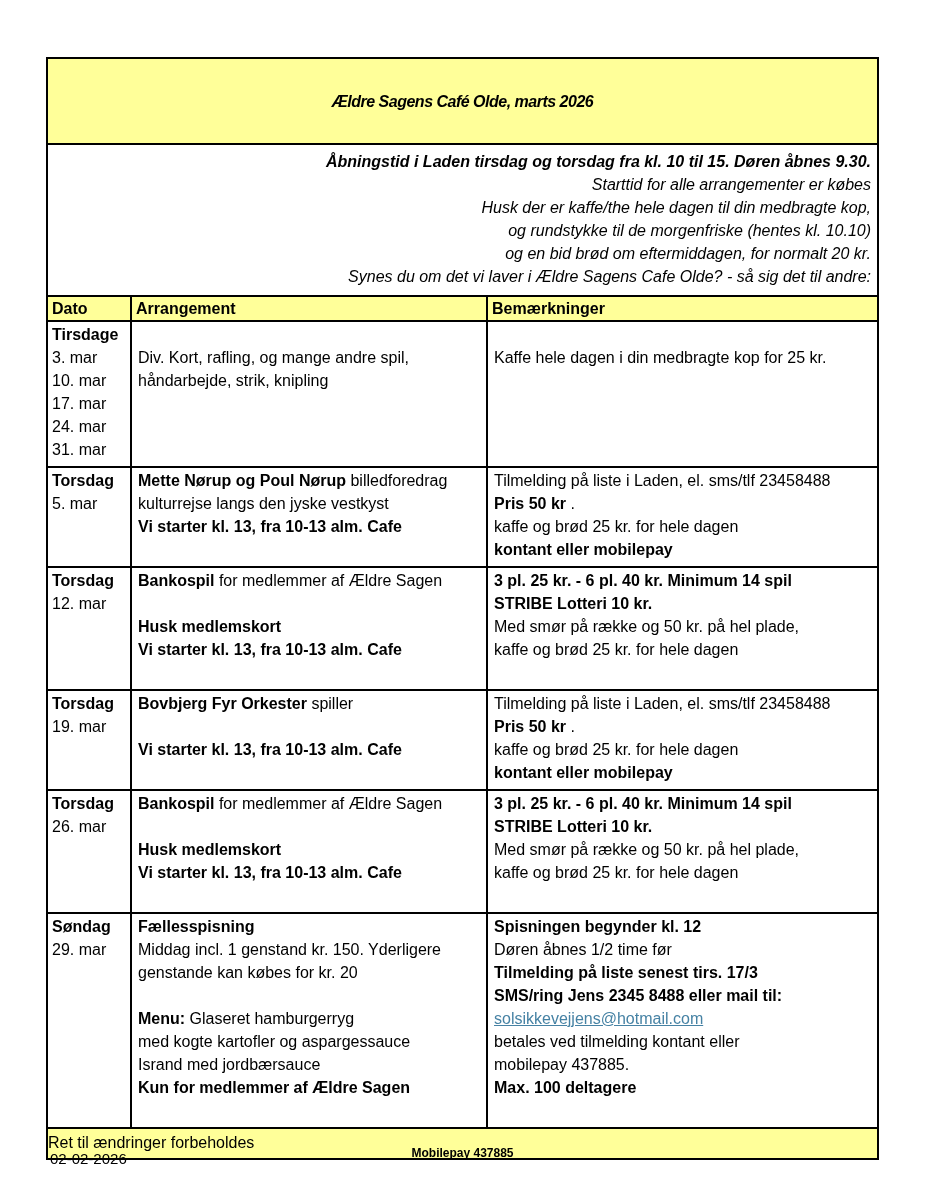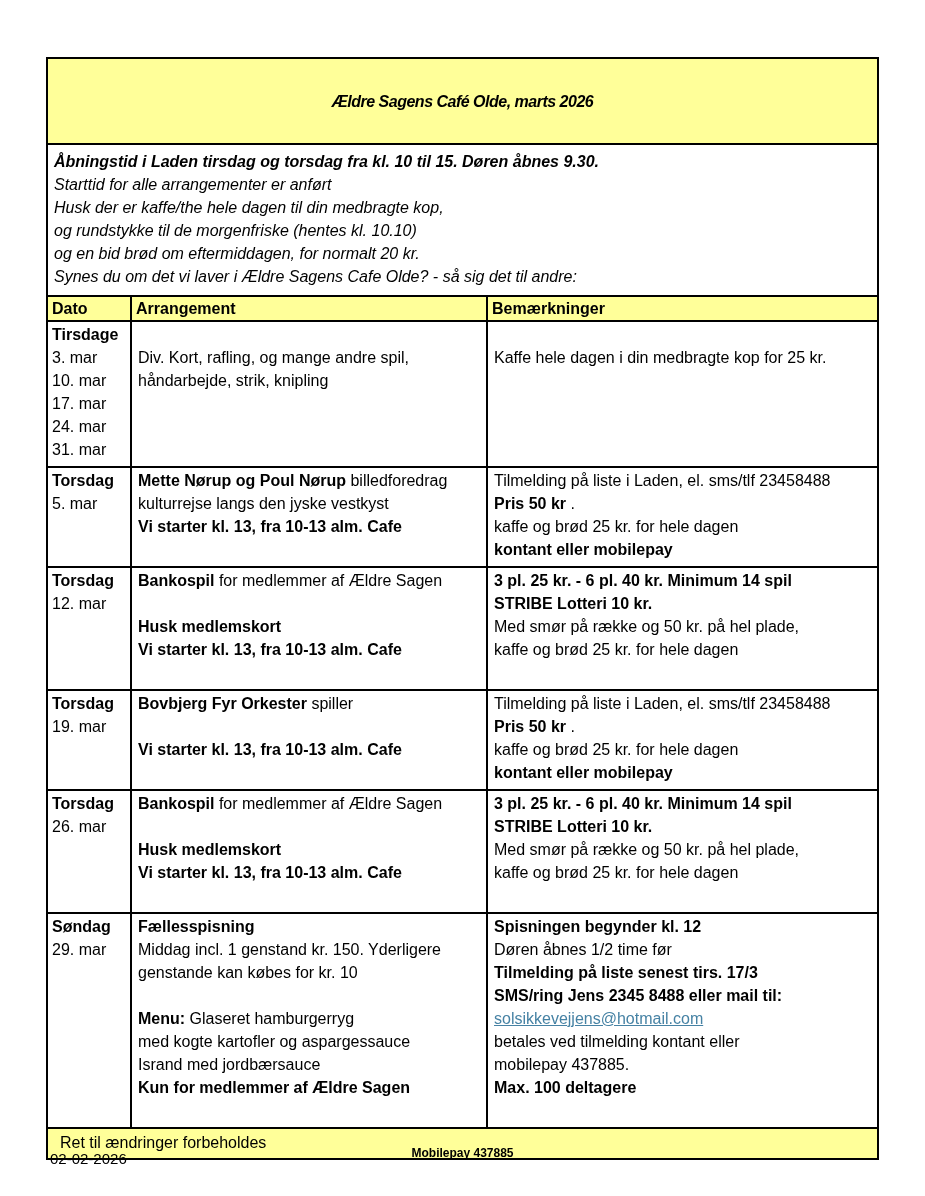--- a/index.html
+++ b/index.html
@@ -37,21 +37,21 @@
     background:var(--hl);
     height:86px;
     text-align:center;
     vertical-align:middle !important;
     font-size:37px;
     font-weight:bold;
     font-style:italic;
     letter-spacing:-0.5px;
   }
   .intro-cell {
-    text-align:left;
+    text-align:right;
     font-style:italic;
     padding:5px 6px 7px;
     line-height:23.5px;
   }
   th.col-head {
     background:var(--hl);
     text-align:left;
     font-size:15.5px;
     font-weight:bold;
     padding:0 4px;
@@ -63,21 +63,21 @@
     text-align:left;
     padding:1px 3px 5px 4px;
     border-radius:14px;
   }
   td.cell-arrangement, td.cell-remarks {
     padding:1px 6px 5px;
   }
   .note-cell {
     background:var(--hl);
     font-size:13px;
-    padding:2px 12px 4px;
+    padding:2px 0 4px;
     line-height:15px;
     vertical-align:middle;
     margin-top:40px;
   }
   .line { min-height:23px; }
   .line span.b { font-weight:bold; }
   .line span.i { }
   .line span.link {
     color:var(--link);
     text-decoration:underline;
@@ -111,21 +111,21 @@
         <col style="width:356px">
         <col style="width:391px">
       </colgroup>
       <thead>
         <tr>
           <td class="title-cell" colspan="3">Ældre Sagens Café Olde, marts 2026</td>
         </tr>
         <tr>
           <td class="intro-cell" colspan="3">
               <div class="line"><span class="b">Åbningstid i Laden tirsdag og torsdag fra kl. 10 til 15. Døren åbnes 9.30.</span></div>
-              <div class="line"><span>Starttid for alle arrangementer er anført</span></div>
+              <div class="line"><span>Starttid for alle arrangementer er købes</span></div>
               <div class="line"><span>Husk der er kaffe/the hele dagen til din medbragte kop,</span></div>
               <div class="line"><span>og rundstykke til de morgenfriske (hentes kl. 10.10)</span></div>
               <div class="line"><span>og en bid brød om eftermiddagen, for normalt 20 kr.</span></div>
               <div class="line"><span>Synes du om det vi laver i Ældre Sagens Cafe Olde? - så sig det til andre:</span></div>
             </td>
         </tr>
         <tr>
           <th class="col-head">Dato</th>
           <th class="col-head">Arrangement</th>
           <th class="col-head">Bemærkninger</th>
@@ -224,21 +224,21 @@
             </td>
           </tr>
           <tr>
             <td class="cell-date">
               <div class="line"><span class="b">Søndag</span></div>
               <div class="line"><span>29. mar</span></div>
             </td>
             <td class="cell-arrangement">
               <div class="line"><span class="b i">Fællesspisning</span></div>
               <div class="line"><span>Middag incl. 1 genstand kr. 150. Yderligere</span></div>
-              <div class="line"><span>genstande kan købes for kr. 10</span></div>
+              <div class="line"><span>genstande kan købes for kr. 20</span></div>
               <div class="line">&nbsp;</div>
               <div class="line"><span class="b">Menu:</span><span> Glaseret hamburgerryg</span></div>
               <div class="line"><span>med kogte kartofler og aspargessauce</span></div>
               <div class="line"><span>Isrand med jordbærsauce</span></div>
               <div class="line"><span class="b">Kun for medlemmer af Ældre Sagen</span></div>
               <div class="line">&nbsp;</div>
             </td>
             <td class="cell-remarks">
               <div class="line"><span class="b i">Spisningen begynder kl. 12</span></div>
               <div class="line"><span>Døren åbnes 1/2 time før</span></div>

